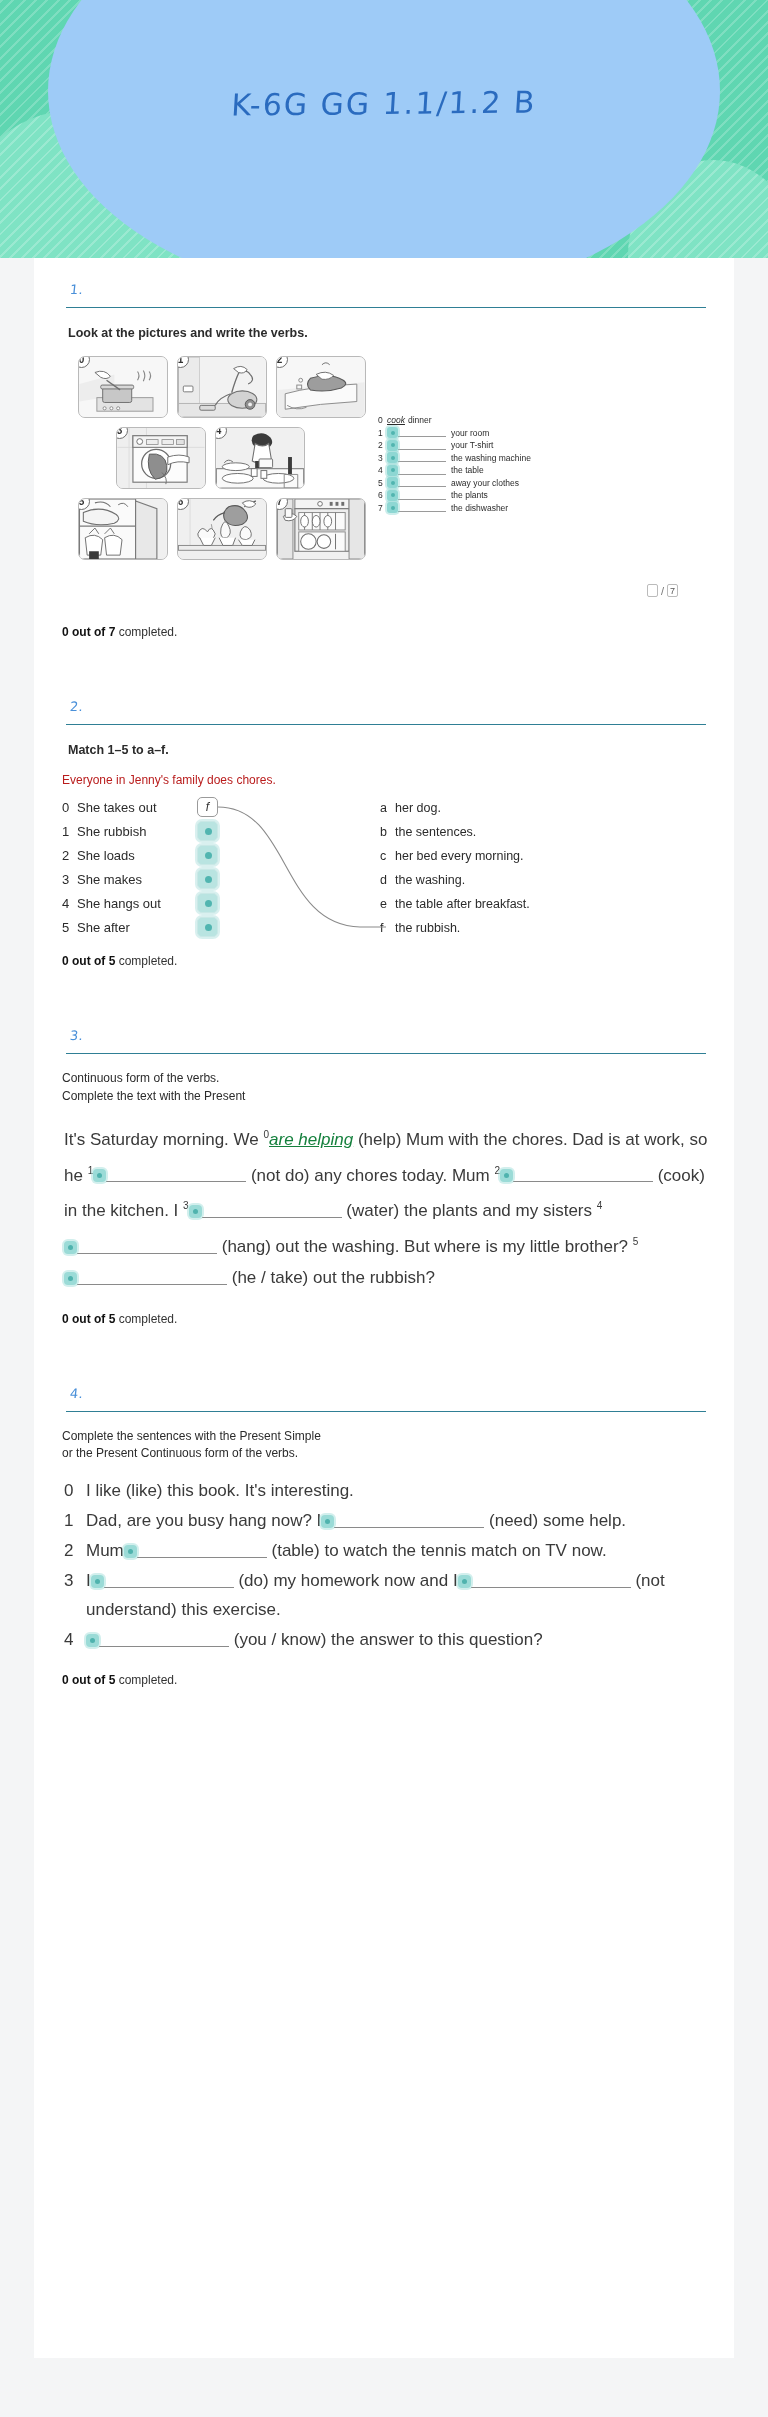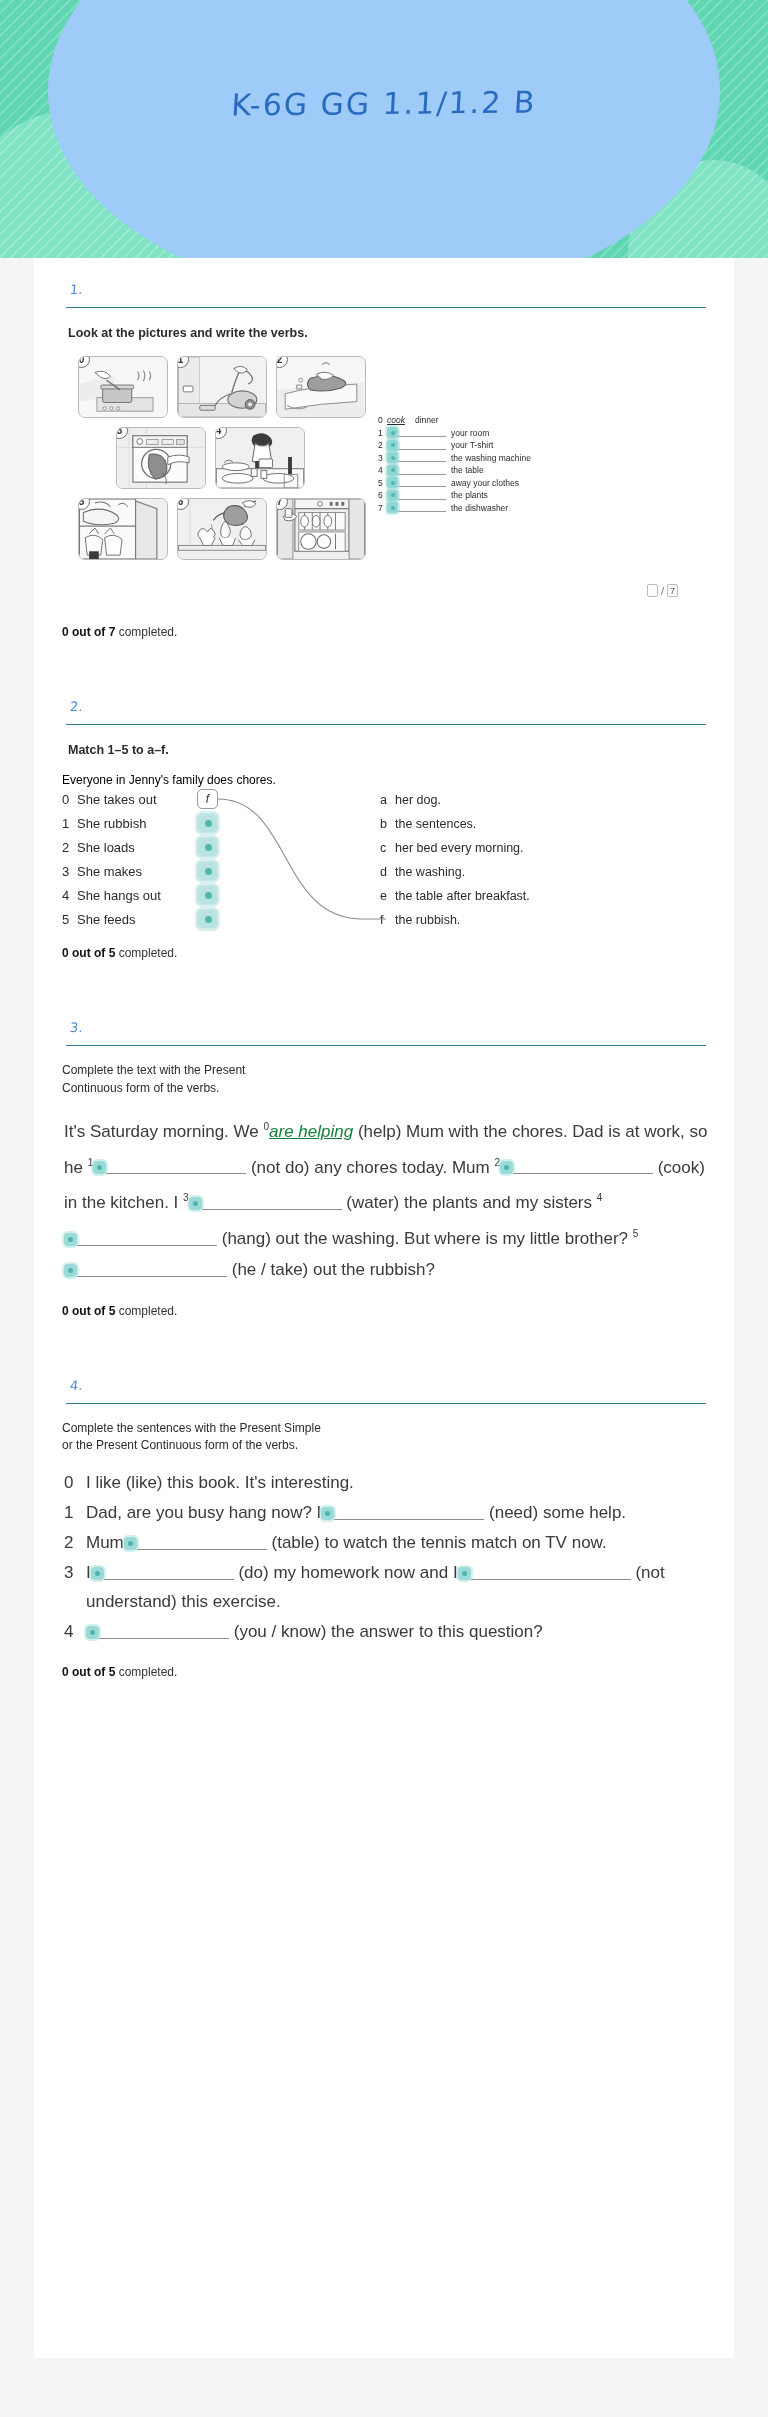--- a/index.html
+++ b/index.html
@@ -199,21 +199,21 @@
   .verb-row {
     display: flex;
     align-items: center;
     height: 12.5px;
     white-space: nowrap;
   }
   .verb-row .idx { width: 9px; flex: 0 0 9px; }
   .verb-row .given {
     text-decoration: underline;
     font-style: italic;
-    margin-right: 10px;
+    margin-right: 3px;
   }
   .gap-dot {
     display: inline-block;
     width: 11px; height: 11px;
     border-radius: 3px;
     background: #8ed7d3;
     box-shadow: 0 0 0 2px rgba(142,215,211,0.45);
     position: relative;
     flex: 0 0 11px;
   }
@@ -228,21 +228,21 @@
   .verb-row .blank {
     display: inline-block;
     width: 48px;
     border-bottom: 1px solid #9a9a9a;
     height: 9px;
     margin: 0 5px 0 0;
     flex: 0 0 48px;
   }
 
   
-  .match-intro { font-size: 12px; color: #000000; margin-bottom: 0; padding-left: 2px; }
+  .match-intro { font-size: 12px; color: #b91c1c; margin-bottom: 8px; padding-left: 2px; }
   .match-body { position: relative; display: flex; padding-left: 2px; }
   .match-left { width: 200px; }
   .match-right { margin-left: 118px; padding-top: 1px; }
   .match-row {
     display: flex;
     align-items: center;
     height: 24px;
     font-size: 13px;
     color: #2b2b2b;
   }
@@ -641,21 +641,21 @@
           <span class="txt">She makes</span>
           <span class="drop-box dot"></span>
         </div>
         <div class="match-row">
           <span class="num">4</span>
           <span class="txt">She hangs out</span>
           <span class="drop-box dot"></span>
         </div>
         <div class="match-row">
           <span class="num">5</span>
-          <span class="txt">She feeds</span>
+          <span class="txt">She after</span>
           <span class="drop-box dot"></span>
         </div>
       </div>
 
       <div class="match-right">
         <div class="match-opt">
           <span class="ltr">a</span>
           <span>her dog.</span>
         </div>
         <div class="match-opt">
@@ -683,22 +683,22 @@
 
     <div class="completed" style="margin-top:14px;">
       <b>0 out of 5</b><span> completed.</span>
     </div>
   </section>
 
   <section class="exercise pad-top-lg">
     <div class="ex-num">3.</div>
     <div class="rule"></div>
     <div class="ex-instruction thin">
+      <div>Continuous form of the verbs.</div>
       <div>Complete the text with the Present</div>
-      <div>Continuous form of the verbs.</div>
     </div>
 
     <div class="prose">
       <span>It's Saturday morning. We </span><span class="sup">0</span><span class="given">are helping</span><span> (help) Mum with the chores. Dad is at work, so he </span><span class="sup">1</span><span class="inline-gap"><span class="dot"></span><span class="line w140"></span></span><span> (not do) any chores today. Mum </span><span class="sup">2</span><span class="inline-gap"><span class="dot"></span><span class="line w140"></span></span><span> (cook) in the kitchen. I </span><span class="sup">3</span><span class="inline-gap"><span class="dot"></span><span class="line w140"></span></span><span> (water) the plants and my sisters </span><span class="sup">4</span><span class="inline-gap"><span class="dot"></span><span class="line w140"></span></span><span> (hang) out the washing. But where is my little brother? </span><span class="sup">5</span><span class="inline-gap"><span class="dot"></span><span class="line w150"></span></span><span> (he / take) out the rubbish?</span>
     </div>
 
     <div class="completed">
       <b>0 out of 5</b><span> completed.</span>
     </div>
   </section>

